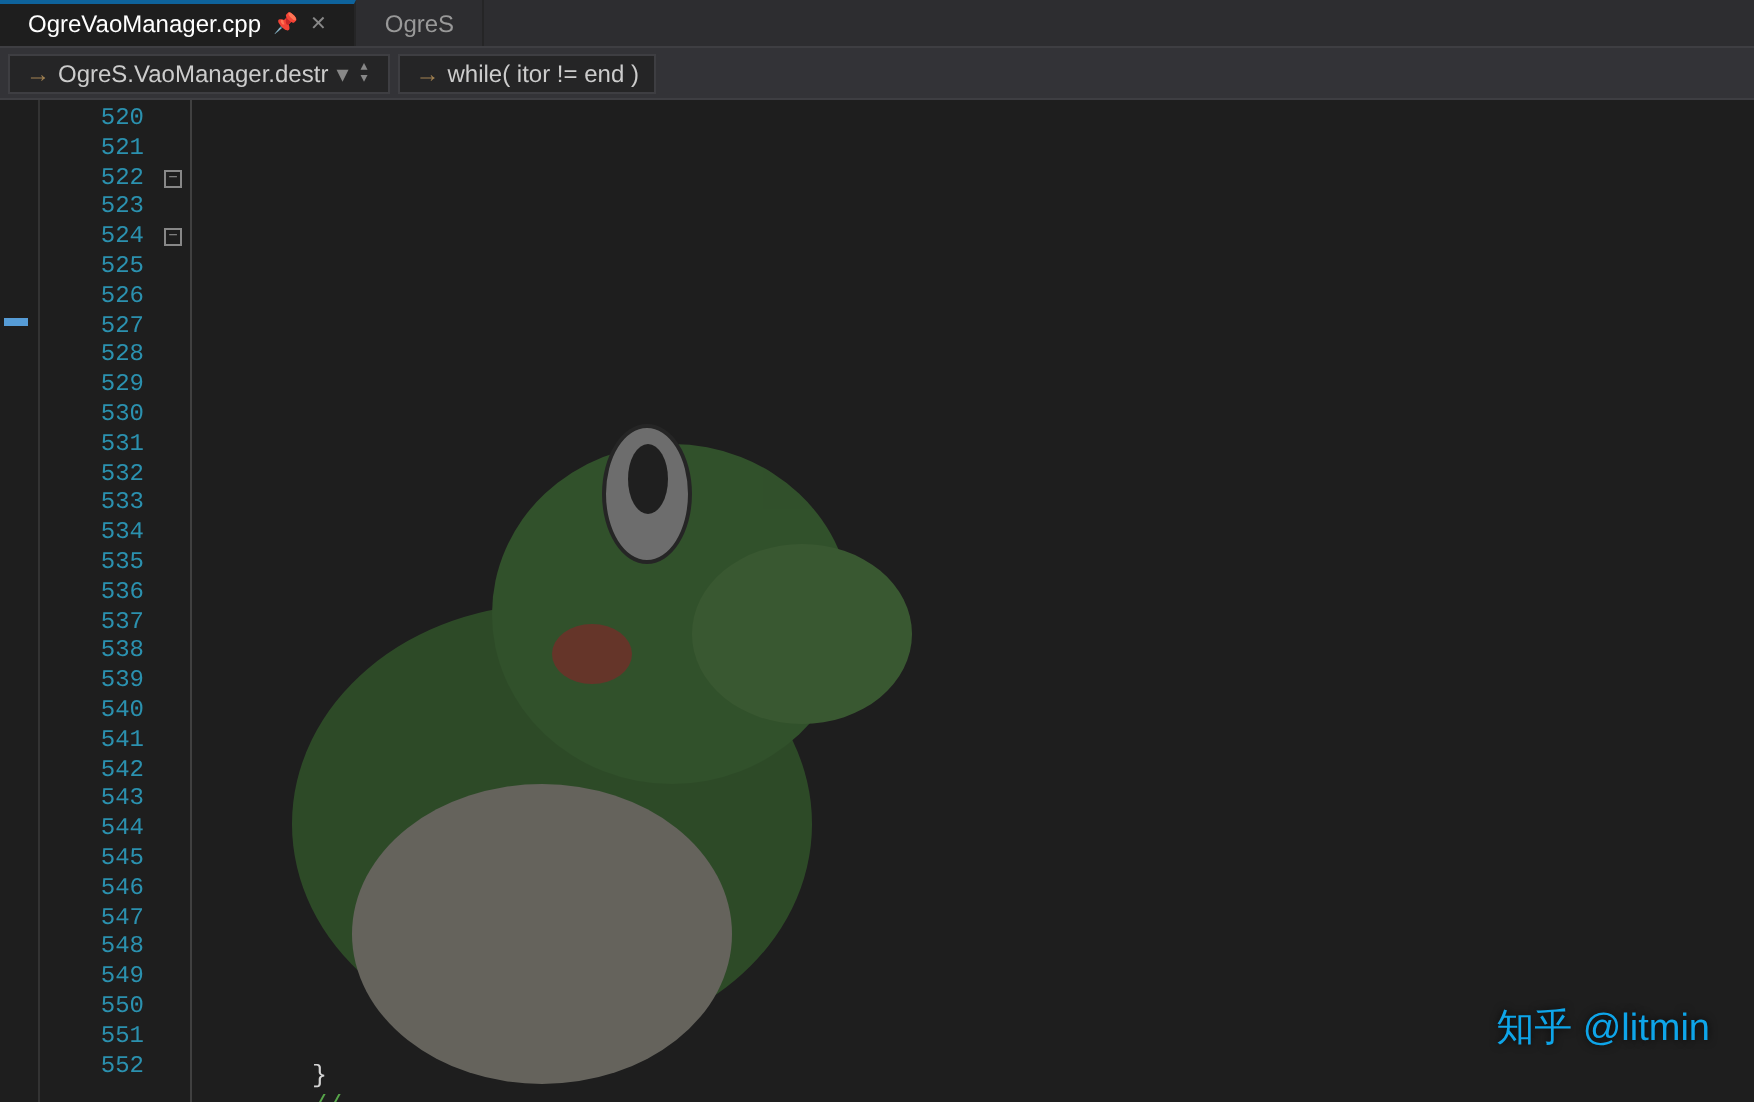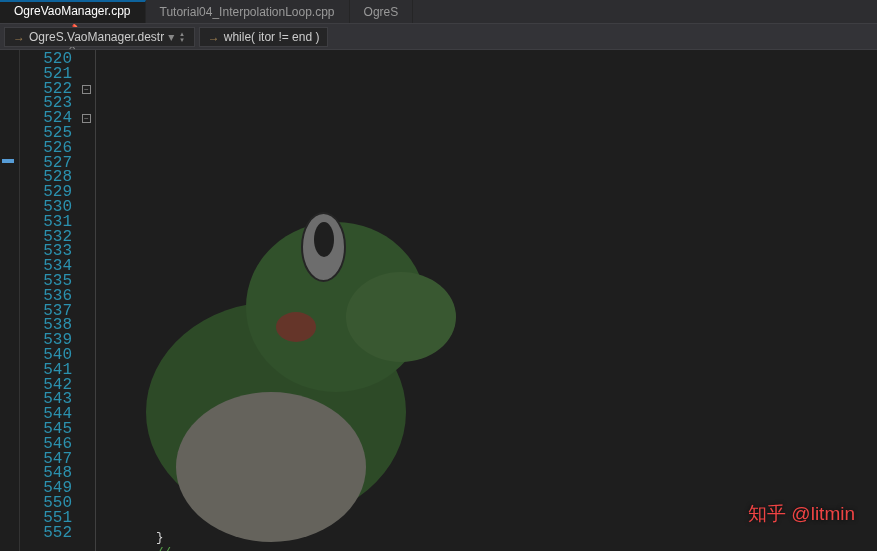--- a/index.html
+++ b/index.html
@@ -29,21 +29,20 @@
   display: flex;
   align-items: center;
   gap: 6px;
   white-space: nowrap;
 }
 .tab.active {
   background: #1e1e1e;
   color: #fff;
   border-top: 2px solid #0e639c;
   padding-top: 2px;
-  flex-direction: column;
 }
 .tab .pin { color: #f0a050; font-size: 10px; }
 .tab .close { color: #888; font-size: 10px; }
 .breadcrumb {
   display: flex;
   background: #333337;
   height: 26px;
   border-bottom: 1px solid #3e3e42;
   align-items: center;
   padding: 0 4px;
@@ -76,21 +75,21 @@
 .bookmark-col {
   width: 16px;
   background: #1e1e1e;
 }
 .linenums {
   width: 44px;
   background: #1e1e1e;
   color: #2b91af;
   text-align: right;
   padding-right: 8px;
-  font-size: 16px;
+  font-size: 12px;
   line-height: 14.8px;
   padding-top: 2px;
 }
 .fold-col {
   width: 16px;
   background: #1e1e1e;
   border-right: 1px solid #404040;
   position: relative;
 }
 .fold-box {
@@ -120,21 +119,21 @@
   position: absolute;
   left: 2px;
   width: 12px;
   height: 4px;
   background: #569cd6;
 }
 .watermark {
   position: absolute;
   bottom: 24px;
   right: 22px;
-  color: #ef4444;
+  color: #0ea5e9;
   font-family: 'Microsoft YaHei', sans-serif;
   font-size: 19px;
   font-weight: 500;
   text-shadow: 0 0 4px rgba(0,0,0,.8);
   z-index: 10;
 }
 .bg-deco {
   position: absolute;
   right: 30px;
   top: 100px;
@@ -155,23 +154,20 @@
 </style>
 </head>
 <body>
 
 <div class="tabs">
   <div class="tab active">
     <span>OgreVaoManager.cpp</span>
     <span class="pin">📌</span>
     <span class="close">✕</span>
   </div>
-  <div class="tab">
-      <span>Tutorial04_InterpolationLoop.cpp</span>
-    </div>
   <div class="tab">
       <span>OgreS</span>
     </div>
 </div>
 
 <div class="breadcrumb">
   <div class="bc-item">
     <span class="bc-arrow">→</span>
     <span>OgreS.VaoManager.destr</span>
     <span style="color:#888">▾</span>

